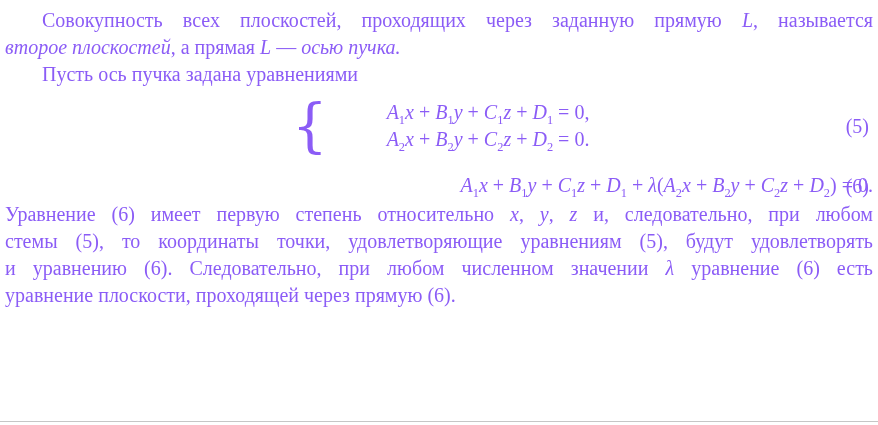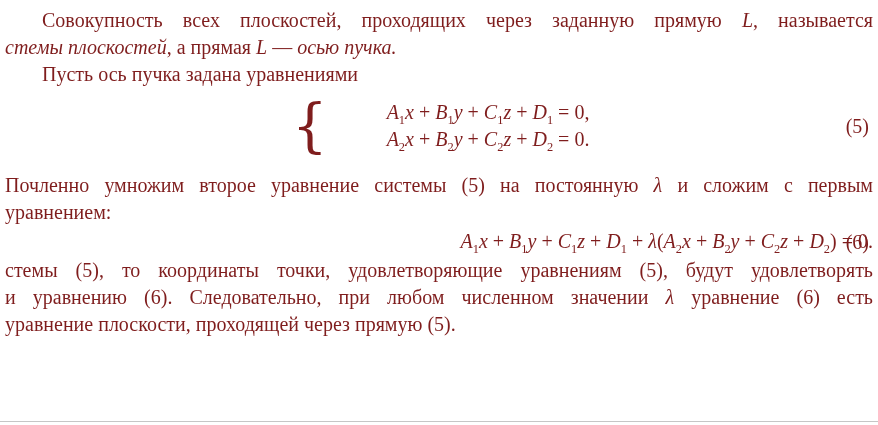--- a/index.html
+++ b/index.html
@@ -4,21 +4,21 @@
 <style>
   html, body { margin: 0; padding: 0; background: #ffffff; }
   .page {
     position: relative;
     width: 878px;
     height: 425px;
     box-sizing: border-box;
     padding: 7px 5px 0 5px;
     overflow: hidden;
     background: #ffffff;
-    color: #7f1d1d;
+    color: #8b5cf6;
     font-family: "Liberation Serif", "DejaVu Serif", serif;
     font-size: 20px;
   }
   .line { line-height: 27px; }
   .justify { text-align: justify; text-align-last: justify; }
   .left { text-align: left; text-align-last: left; }
   .indent { text-indent: 37px; }
   .it { font-style: italic; }
   .math { font-style: italic; }
   .up { font-style: normal; }
@@ -54,46 +54,43 @@
     background: #c6c6c6;
   }
 </style>
 </head>
 <body>
 
 <div class="page">
 
   <div class="para">
     <div class="line justify indent"><span>Совокупность всех плоскостей, проходящих через заданную прямую </span><span class="math">L</span><span>, называется</span></div>
-    <div class="line left"><span class="it">стемы плоскостей</span><span>, а прямая </span><span class="math">L</span><span> — </span><span class="it">осью пучка.</span></div>
+    <div class="line left"><span class="it">второе плоскостей</span><span>, а прямая </span><span class="math">L</span><span> — </span><span class="it">осью пучка.</span></div>
     <div class="line left indent"><span>Пусть ось пучка задана уравнениями</span></div>
   </div>
 
   <div class="eq-block eq5">
     <div class="eq5-inner">
       <span class="brace">{</span>
       <div class="eq-lines">
         <div class="eq-line">A<sub>1</sub>x <span class="up">+</span> B<sub>1</sub>y <span class="up">+</span> C<sub>1</sub>z <span class="up">+</span> D<sub>1</sub> <span class="up">=</span> <span class="up">0</span><span class="up">,</span></div>
         <div class="eq-line">A<sub>2</sub>x <span class="up">+</span> B<sub>2</sub>y <span class="up">+</span> C<sub>2</sub>z <span class="up">+</span> D<sub>2</sub> <span class="up">=</span> <span class="up">0</span><span class="up">.</span></div>
       </div>
     </div>
     <span class="eq-label">(5)</span>
   </div>
 
-  <div class="para">
-    <div class="line justify"><span>Почленно умножим второе уравнение системы (5) на постоянную </span><span class="math">λ</span><span> и сложим с первым</span></div>
-    <div class="line left"><span>уравнением:</span></div>
-  </div>
 
   <div class="eq-block eq6">
     <span class="eq6-line">A<sub>1</sub>x <span class="up">+</span> B<sub>1</sub>y <span class="up">+</span> C<sub>1</sub>z <span class="up">+</span> D<sub>1</sub> <span class="up">+</span> λ<span class="up">(</span>A<sub>2</sub>x <span class="up">+</span> B<sub>2</sub>y <span class="up">+</span> C<sub>2</sub>z <span class="up">+</span> D<sub>2</sub><span class="up">)</span> <span class="up">=</span> <span class="up">0</span><span class="up">.</span></span>
     <span class="eq-label">(6)</span>
   </div>
 
   <div class="para">
+    <div class="line justify"><span>Уравнение (6) имеет первую степень относительно </span><span class="math">x<span class="up">,</span> y<span class="up">,</span> z</span><span> и, следовательно, при любом</span></div>
     <div class="line justify"><span>стемы (5), то координаты точки, удовлетворяющие уравнениям (5), будут удовлетворять</span></div>
     <div class="line justify"><span>и уравнению (6). Следовательно, при любом численном значении </span><span class="math">λ</span><span> уравнение (6) есть</span></div>
-    <div class="line left"><span>уравнение плоскости, проходящей через прямую (5).</span></div>
+    <div class="line left"><span>уравнение плоскости, проходящей через прямую (6).</span></div>
   </div>
 
 
   <div class="scan-edge"></div>
 </div>
 
 </body></html>

